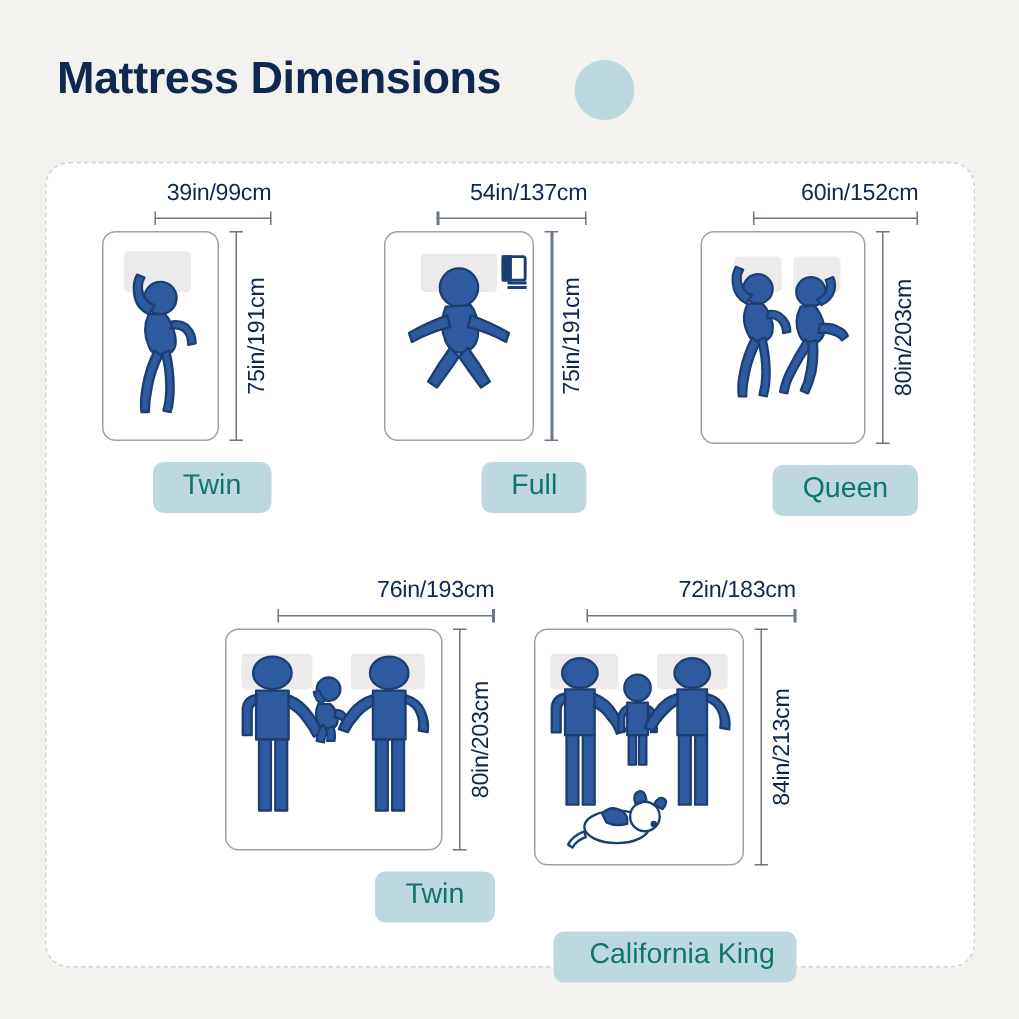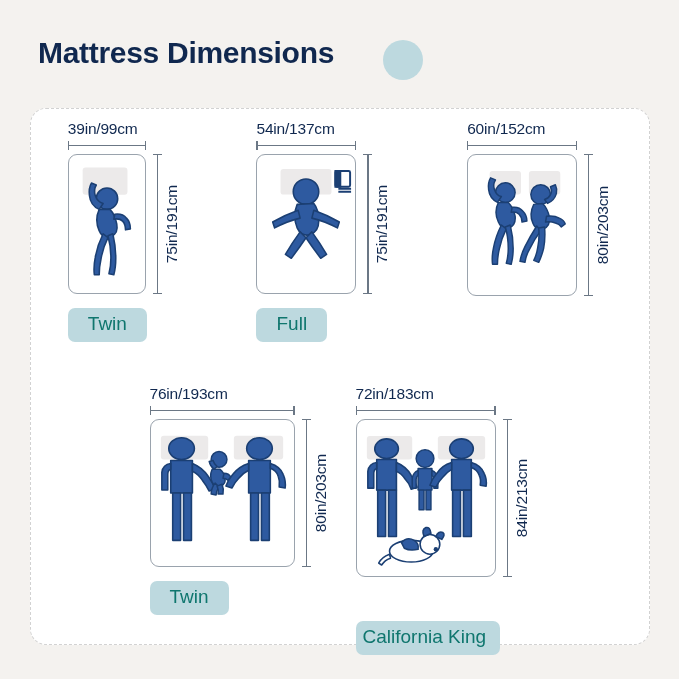--- a/index.html
+++ b/index.html
@@ -36,21 +36,21 @@
     background: #ffffff;
     border: 1.6px dashed #d2d2d2;
     border-radius: 16px;
   }
 
   
   .row { position: absolute; display: flex; }
   .row-1 { left: 30px; top: 120px; width: 620px; justify-content: space-around; }
   .row-2 { left: 30px; top: 385px; width: 620px; justify-content: center; gap: 26px; }
 
-  .bed-item { display: flex; flex-direction: column; align-items: flex-start; }
+  .bed-item { display: flex; flex-direction: column; align-items: flex-end; }
 
   
   .w-label {
     font-size: 15.5px; color: #10284f; white-space: nowrap;
     margin-bottom: 3px; letter-spacing: -0.2px;
   }
   .w-rule {
     position: relative; height: 9px; margin-bottom: 4px;
   }
   .w-rule::before {
@@ -104,21 +104,21 @@
   .pill {
     margin-top: 14px;
     background: #bdd9df;
     color: #0f766e;
     border-radius: 7px;
     font-size: 19px;
     padding: 5px 20px 7px;
     white-space: nowrap;
     line-height: 1.15;
   }
-  .pill.wide { padding-left: 7px; padding-right: 14px; margin-top: 44px; }
+  .pill.wide { padding-left: 24px; padding-right: 14px; margin-top: 44px; }
 </style>
 </head>
 <body>
 <div id="root">
 
   <div class="title-wrap">
     <div class="title-dot"></div>
     <div class="title-text">Mattress Dimensions</div>
   </div>
 
@@ -223,20 +223,21 @@
           </svg>
         </div>
         <div class="h-rule">
           <div class="h-line">
             <span class="h-cap t"></span>
             <span class="h-cap b"></span>
           </div>
           <div class="h-label">80in/203cm</div>
         </div>
       </div>
+      <div class="pill">Queen</div>
     </div>
   </div>
 
   <div class="row row-2">
 
     <div class="bed-item">
       <div class="w-label">76in/193cm</div>
       <div class="w-rule" style="width:145px">
         <span class="w-cap l"></span>
         <span class="w-cap r"></span>

